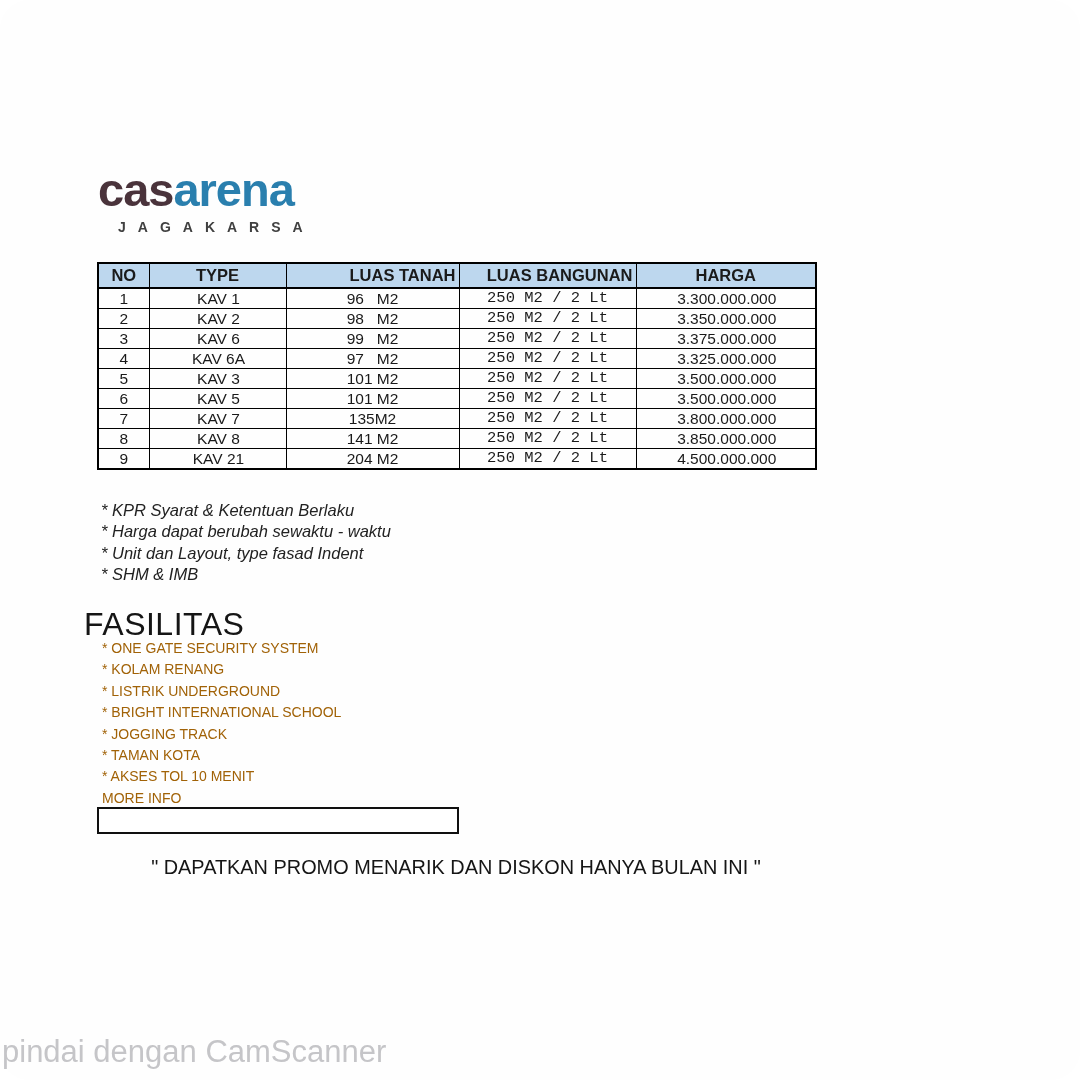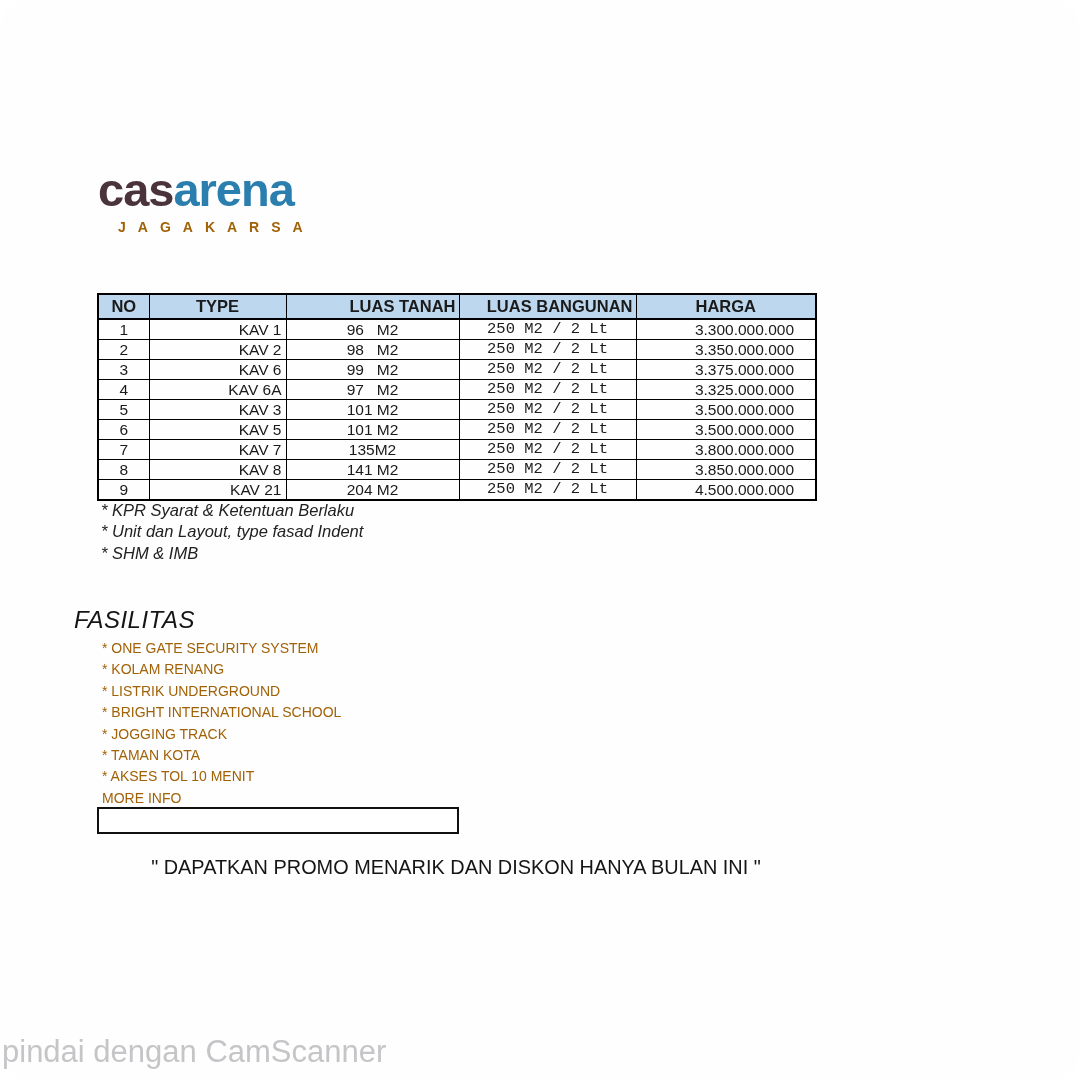--- a/index.html
+++ b/index.html
@@ -9,45 +9,45 @@
     color:#1a1a1a;overflow:hidden;position:relative;
   }
   .page{position:absolute;inset:0;background:#fefefe;border-radius:29px;}
 
   
   .logo{position:absolute;left:98px;top:164px;}
   .logo-word{font-size:47px;font-weight:700;letter-spacing:-1px;line-height:1.1;}
   .logo-part1{color:#4a333b;}
   .logo-part2{color:#2a7fae;}
   .logo-sub{margin-top:3px;padding-left:20px;font-size:14px;font-weight:700;
-    letter-spacing:12px;color:#a16207;}
+    letter-spacing:12px;color:#404040;}
 
   
   .table-wrap{position:absolute;left:97px;top:262px;width:718px;}
   table{border-collapse:collapse;table-layout:fixed;width:718px;
-    border:2.5px solid #000;margin-top:31px;}
+    border:2.5px solid #000;}
   th,td{border:1.3px solid #000;overflow:hidden;}
   th{background:#bdd7ee;font-size:16.5px;font-weight:700;height:23px;
     border-bottom:2.2px solid #000;padding:0 3px;}
   td{font-size:15.5px;height:19px;padding:0 4px;line-height:1.1;}
   .h0,.h1,.h4{text-align:center;}
   .h2,.h3{text-align:right;}
   .c0{text-align:center;}
-  .c1{text-align:right;padding-left:6px;}
+  .c1{text-align:center;padding-left:6px;}
   .c2{text-align:center;white-space:pre;}
   .c3{text-align:center;font-family:Liberation Mono, monospace;}
-  .c4{text-align:right;padding-right:21px;}
+  .c4{text-align:center;padding-right:2px;}
 
   
   .notes{position:absolute;left:101px;top:500px;font-style:italic;
     font-size:16.5px;line-height:21.4px;color:#222;}
 
   
-  .fasilitas-heading{position:absolute;left:74px;top:606px;font-size:24px;
-    letter-spacing:0.5px;color:#151515;font-style:italic;}
+  .fasilitas-heading{position:absolute;left:84px;top:606px;font-size:32px;
+    letter-spacing:0.5px;color:#151515;}
   .fasilitas-list{position:absolute;left:102px;top:638px;font-size:14px;
     line-height:21.4px;color:#a16207;}
 
   
   .more-info-box{position:absolute;left:97px;top:807px;width:358px;height:23px;
     border:2.5px solid #101010;background:#fff;}
 
   
   .promo{position:absolute;left:97px;top:855px;width:718px;text-align:center;
     font-size:20.5px;color:#151515;transform:scaleX(0.97);}
@@ -147,20 +147,21 @@
             <td class="c2">204 M2</td>
             <td class="c3">250 M2 / 2 Lt</td>
             <td class="c4">4.500.000.000</td>
           </tr>
         </tbody>
     </table>
   </div>
 
   <div class="notes">
       <div>* KPR Syarat &amp; Ketentuan Berlaku</div>
+      <div>* Harga dapat berubah sewaktu - waktu</div>
       <div>* Unit dan Layout, type fasad Indent</div>
       <div>* SHM &amp; IMB</div>
     </div>
 
   <div class="fasilitas-heading">FASILITAS</div>
   <div class="fasilitas-list">
       <div>* ONE GATE SECURITY SYSTEM</div>
       <div>* KOLAM RENANG</div>
       <div>* LISTRIK UNDERGROUND</div>
       <div>* BRIGHT INTERNATIONAL SCHOOL</div>

